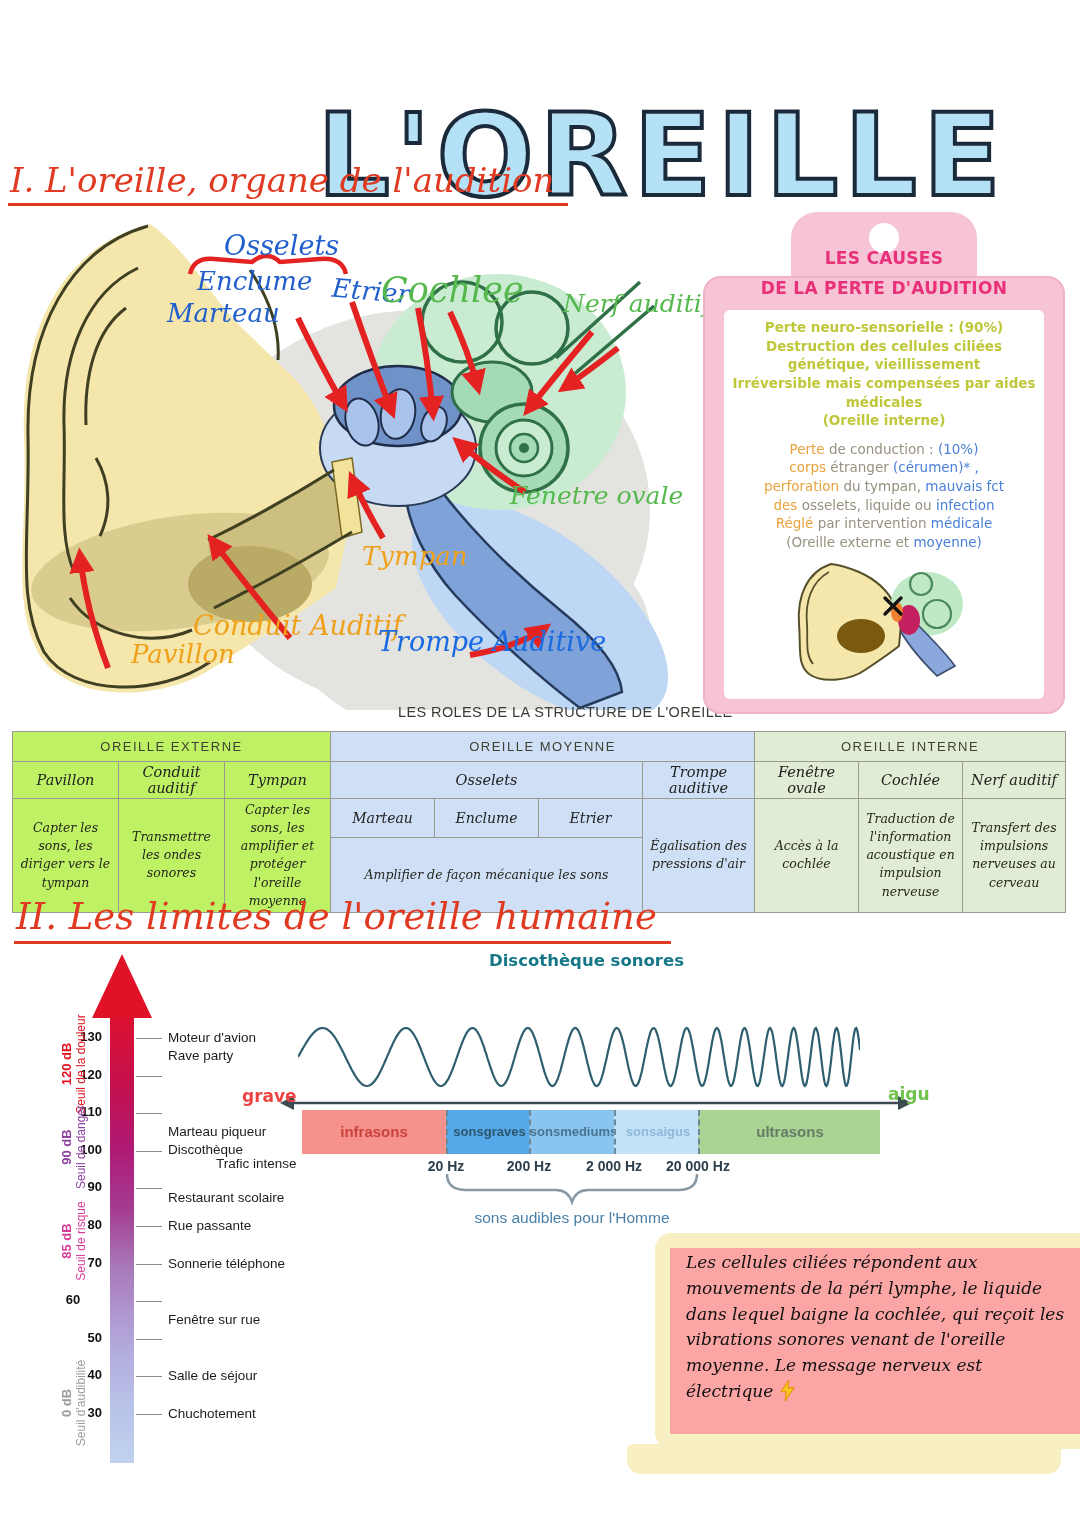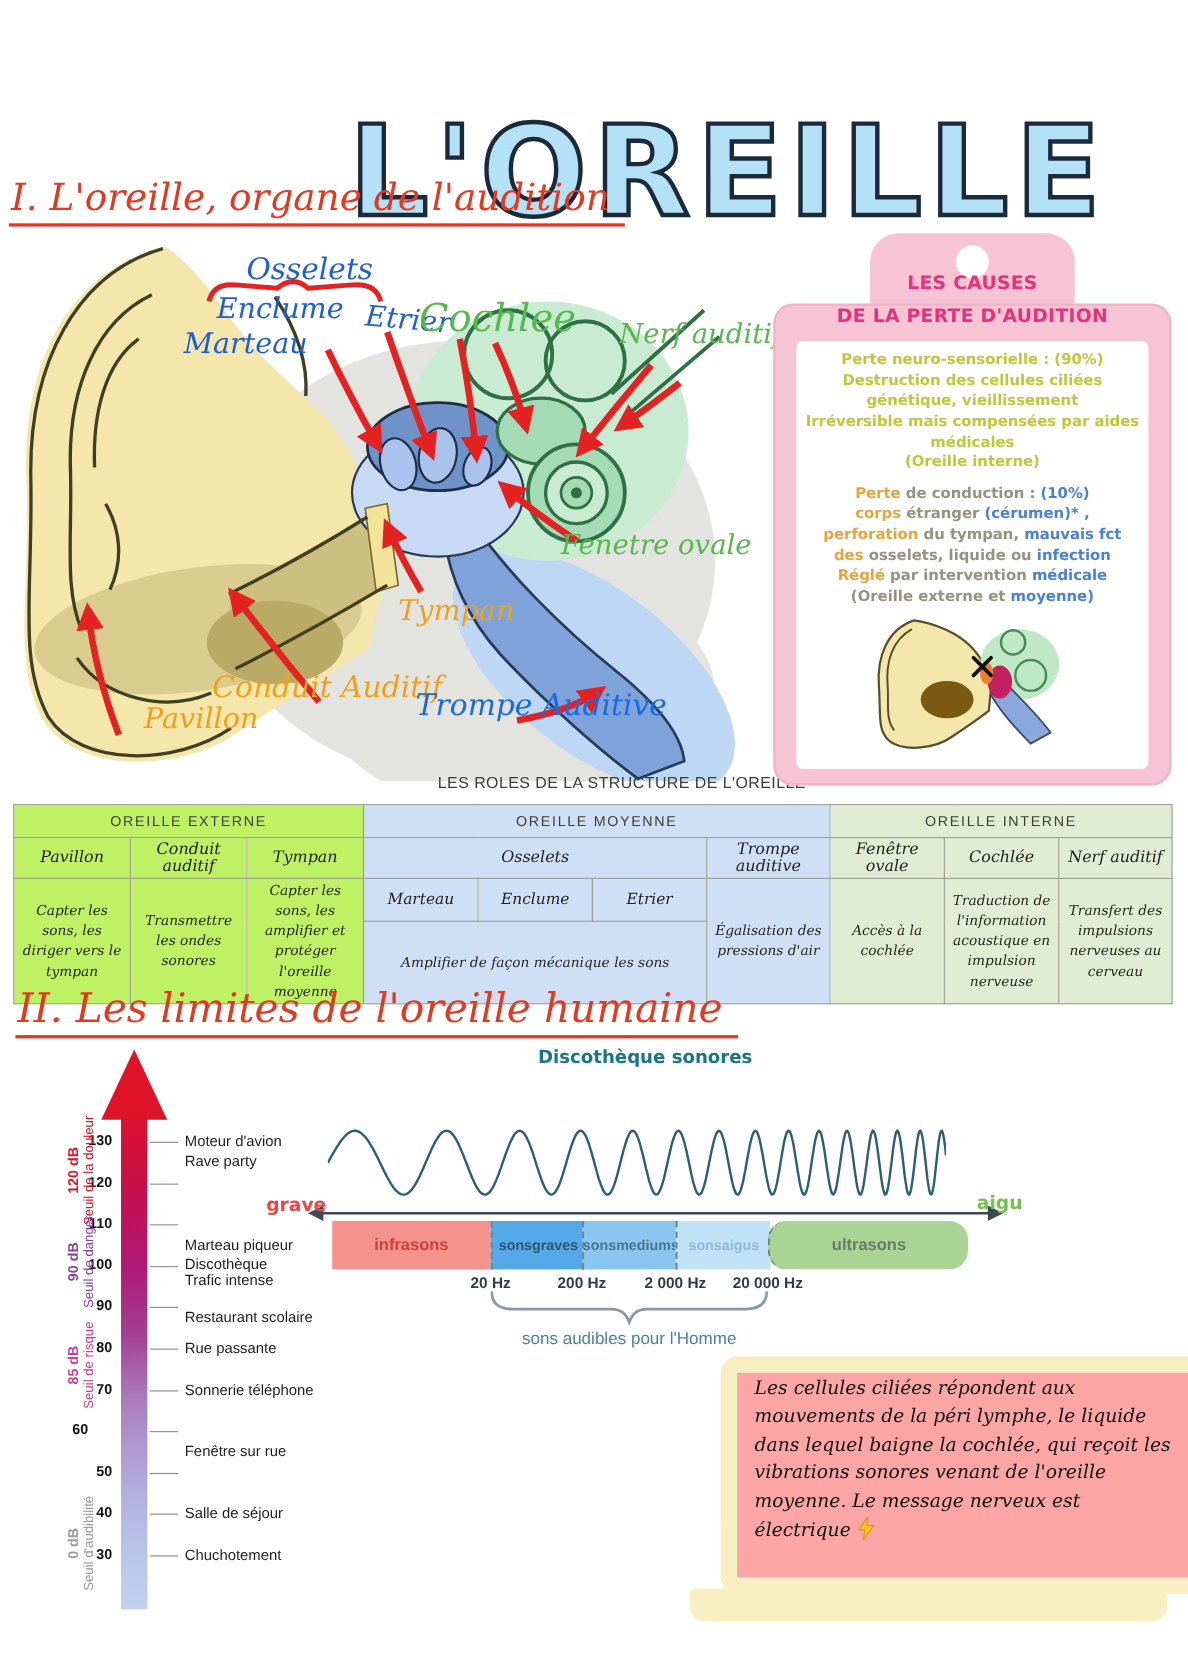--- a/index.html
+++ b/index.html
@@ -41,21 +41,21 @@
   .clip-hole{position:absolute;left:78px;top:11px;width:30px;height:30px;background:#fff;border-radius:50%;}
   .clip-board{position:absolute;left:0;top:64px;width:362px;height:438px;background:#f6c4d5;
     border-radius:18px;box-shadow:0 0 0 2px #f0b3c8 inset;}
   .clip-title{position:absolute;width:100%;text-align:center;color:#e8317a;font-weight:700;
     font-family:"DejaVu Sans",sans-serif;font-size:17px;letter-spacing:.3px;z-index:3;}
   .t1{top:36px;} .t2{top:66px;}
   .clip-panel{position:absolute;left:21px;top:98px;right:21px;bottom:16px;background:#fff;
     border-radius:6px;z-index:2;text-align:center;}
   .neuro{margin-top:8px;color:#bfc73a;font-weight:700;font-size:13.5px;line-height:1.38;
     font-family:"DejaVu Sans",sans-serif;}
-  .conduction{margin-top:10px;font-weight:700;font-size:13.5px;line-height:1.38;
+  .conduction{margin-top:10px;font-weight:400;font-size:13.5px;line-height:1.38;
     font-family:"DejaVu Sans",sans-serif;}
   .seg-g{color:#e8a33d}.seg-t{color:#97917f}.seg-b{color:#4a80d8}
   .mini-ear{display:block;margin:6px auto 0;}
 
   
   .roles-table{position:absolute;left:12px;top:731px;width:1053px;border-collapse:collapse;
     table-layout:fixed;}
   .roles-table th,.roles-table td{border:1px solid #9a9a90;padding:2px 4px;text-align:center;
     vertical-align:middle;overflow:hidden;}
   .grp th{height:25px;font-size:13px;letter-spacing:1.5px;font-weight:500;color:#3f3f33;}
@@ -312,21 +312,21 @@
       <div class="db-num" style="top: 457px;">30</div>
       <div class="db-tick" style="top: 466px;"></div>
       <div class="db-activity" style="top: 81px;">
         <div class="">Moteur d'avion</div>
         <div class="">Rave party</div>
       </div>
       <div class="db-activity" style="top: 175px;">
         <div class="">Marteau piqueur</div>
         <div class="">Discothèque</div>
       </div>
-      <div class="db-activity" style="top: 206.96px;">
+      <div class="db-activity" style="top: 206.96px; margin-left: 48px;">
         <div class="">Trafic intense</div>
       </div>
       <div class="db-activity" style="top: 240.8px;">
         <div class="">Restaurant scolaire</div>
       </div>
       <div class="db-activity" style="top: 269px;">
         <div class="">Rue passante</div>
       </div>
       <div class="db-activity" style="top: 306.6px;">
         <div class="">Sonnerie téléphone</div>
@@ -381,21 +381,21 @@
         <div class="">graves</div>
       </div>
       <div class="band" style="left: 289px; width: 85px; background: rgb(138, 197, 240); color: rgb(74, 115, 145); font-size: 13px;">
         <div class="">sons</div>
         <div class="">mediums</div>
       </div>
       <div class="band" style="left: 374px; width: 84px; background: rgb(194, 226, 248); color: rgb(143, 185, 218); font-size: 13px;">
         <div class="">sons</div>
         <div class="">aigus</div>
       </div>
-      <div class="band" style="left: 458px; width: 180px; background: rgb(169, 212, 148); color: rgb(103, 123, 103); font-size: 15px; border-radius: 17px;">
+      <div class="band" style="left: 458px; width: 180px; background: rgb(169, 212, 148); color: rgb(103, 123, 103); font-size: 15px;">
         <div class="">ultrasons</div>
       </div>
       <div class="hz" style="left: 206px;">20 Hz</div>
       <div class="hz" style="left: 289px;">200 Hz</div>
       <div class="hz" style="left: 374px;">2 000 Hz</div>
       <div class="hz" style="left: 458px;">20 000 Hz</div>
     </div>
 
   <div class="note-screen">
     <p class="note-text"><span>Les cellules ciliées répondent aux mouvements de la péri lymphe, le liquide dans lequel baigne la cochlée, qui reçoit les vibrations sonores venant de l'oreille moyenne. Le message nerveux est électrique</span>

